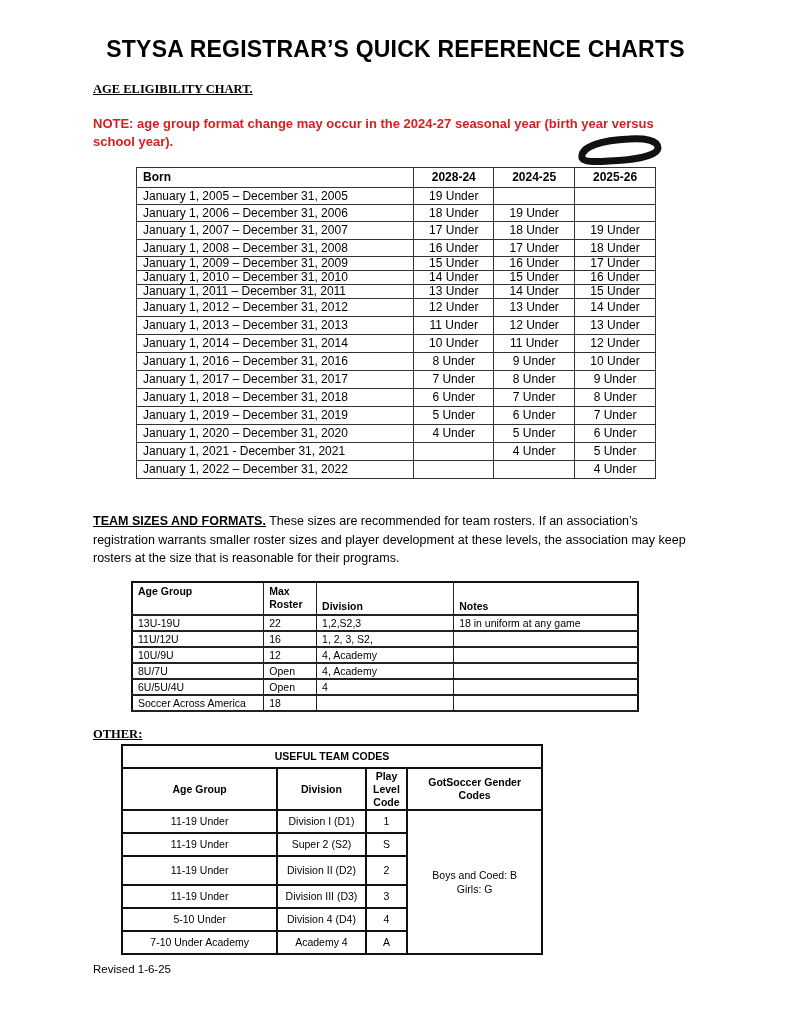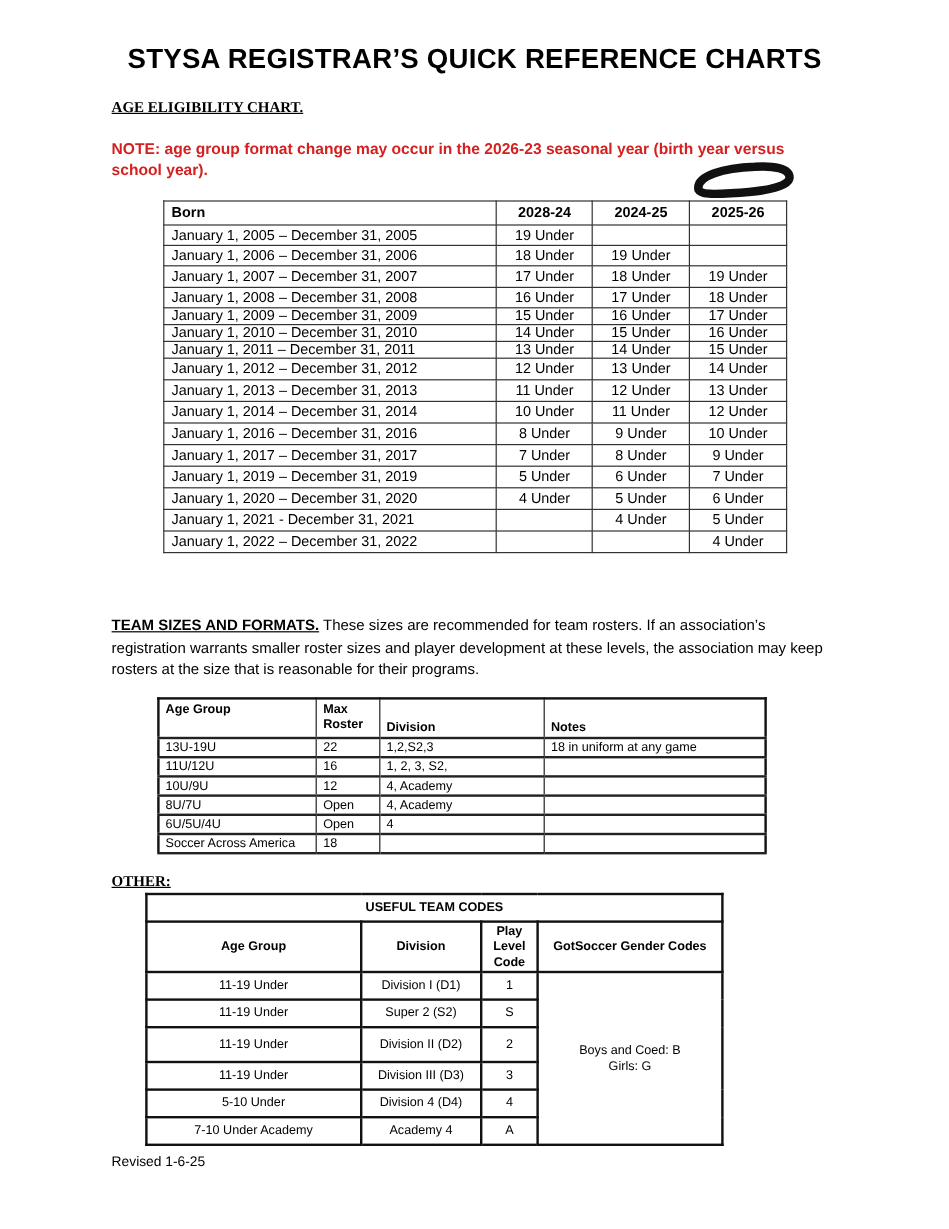--- a/index.html
+++ b/index.html
@@ -53,21 +53,21 @@
   .size-table td { border: 1px solid #222; border-bottom: 2px solid #222; padding: 0 5px; height: 14px; line-height: 14px; }
   .size-table tr.hdr td { font-weight: bold; height: 28px; vertical-align: bottom; padding-bottom: 1px; line-height: 13px; }
   .size-table tr.hdr td.top { vertical-align: top; padding-top: 2px; }
   .size-table .w0 { width: 122px; }
   .size-table .w1 { width: 42px; }
   .size-table .w2 { width: 128px; }
   .size-table .w3 { width: 176px; }
 
   
   .codes-table {
-    position: absolute; left: 121px; top: 744px; width: 482px;
+    position: absolute; left: 121px; top: 744px; width: 422px;
     font-family: "Liberation Sans", sans-serif; font-size: 10.5px; text-align: center;
     border: 2px solid #8b5cf6;
   }
   .codes-table td { border: 2px solid #111; padding: 0 3px; line-height: 13px; }
   .codes-table tr.cap td { font-weight: bold; height: 21px; }
   .codes-table tr.hdr td { font-weight: bold; height: 40px; }
   .codes-table tr.r td { height: 21px; }
   .codes-table tr.r2 td { height: 27px; }
   .codes-table .w0 { width: 152px; }
   .codes-table .w1 { width: 82px; }
@@ -82,21 +82,21 @@
 </style>
 </head>
 <body>
 
 <div class="page">
 
   <div class="title">STYSA REGISTRAR’S QUICK REFERENCE CHARTS</div>
 
   <div class="section-head" style="left:93px; top:82px;">AGE ELIGIBILITY CHART.</div>
 
-  <div class="note">NOTE:  age group format change may occur in the 2026-23 seasonal year (birth year versus school year).</div>
+  <div class="note">NOTE:  age group format change may occur in the 2024-27 seasonal year (birth year versus school year).</div>
 
   <svg class="scribble" viewBox="0 0 90 34">
     <path d="M8 24 C6 12, 30 6, 55 5 C70 4, 84 6, 84 14 C84 22, 60 26, 35 27 C20 28, 10 28, 8 24 Z" fill="none" stroke="#111" stroke-width="7" stroke-linejoin="round"></path>
   </svg>
 
   <table class="age-table">
     <tbody>
         <tr>
       <th class="col0 born">Born</th>
       <th class="col1">2028-24</th>
@@ -169,20 +169,26 @@
           <td class="c">9 Under</td>
           <td class="c">10 Under</td>
         </tr>
     <tr class="tall">
           <td>January 1, 2017 – December 31, 2017</td>
           <td class="c">7 Under</td>
           <td class="c">8 Under</td>
           <td class="c">9 Under</td>
         </tr>
     <tr class="tall">
+          <td>January 1, 2018 – December 31, 2018</td>
+          <td class="c">6 Under</td>
+          <td class="c">7 Under</td>
+          <td class="c">8 Under</td>
+        </tr>
+    <tr class="tall">
           <td>January 1, 2019 – December 31, 2019</td>
           <td class="c">5 Under</td>
           <td class="c">6 Under</td>
           <td class="c">7 Under</td>
         </tr>
     <tr class="tall">
           <td>January 1, 2020 – December 31, 2020</td>
           <td class="c">4 Under</td>
           <td class="c">5 Under</td>
           <td class="c">6 Under</td>

